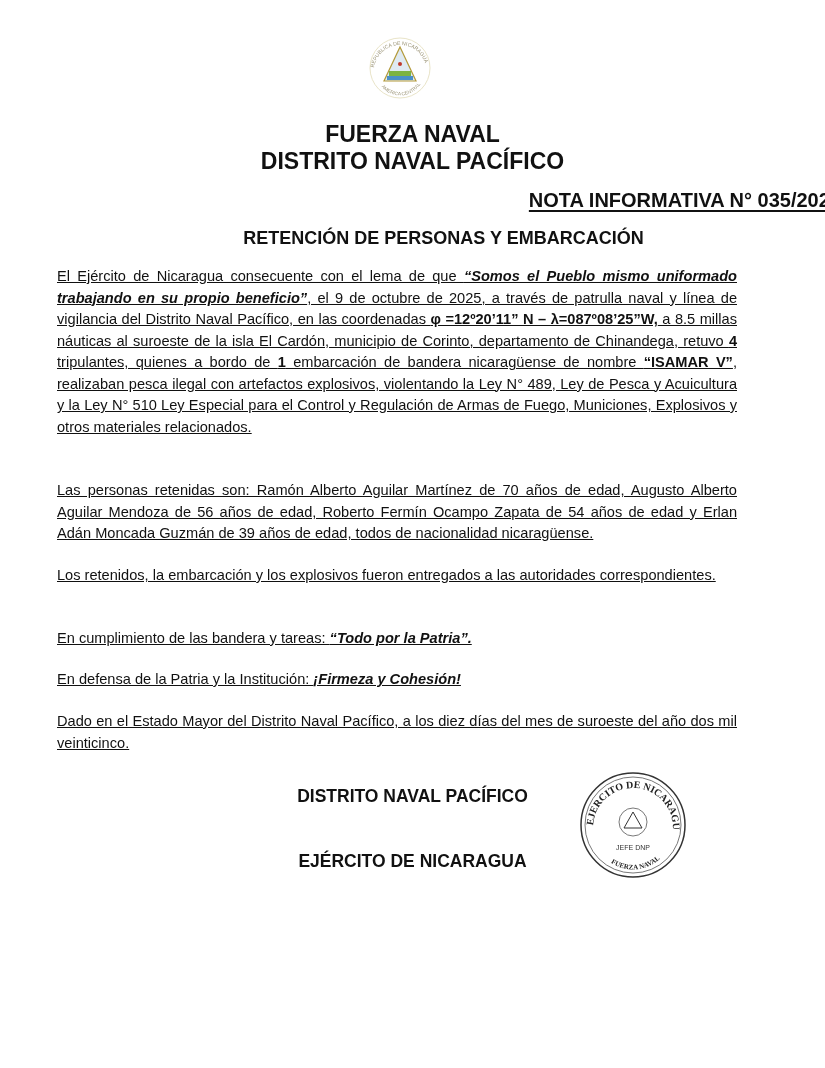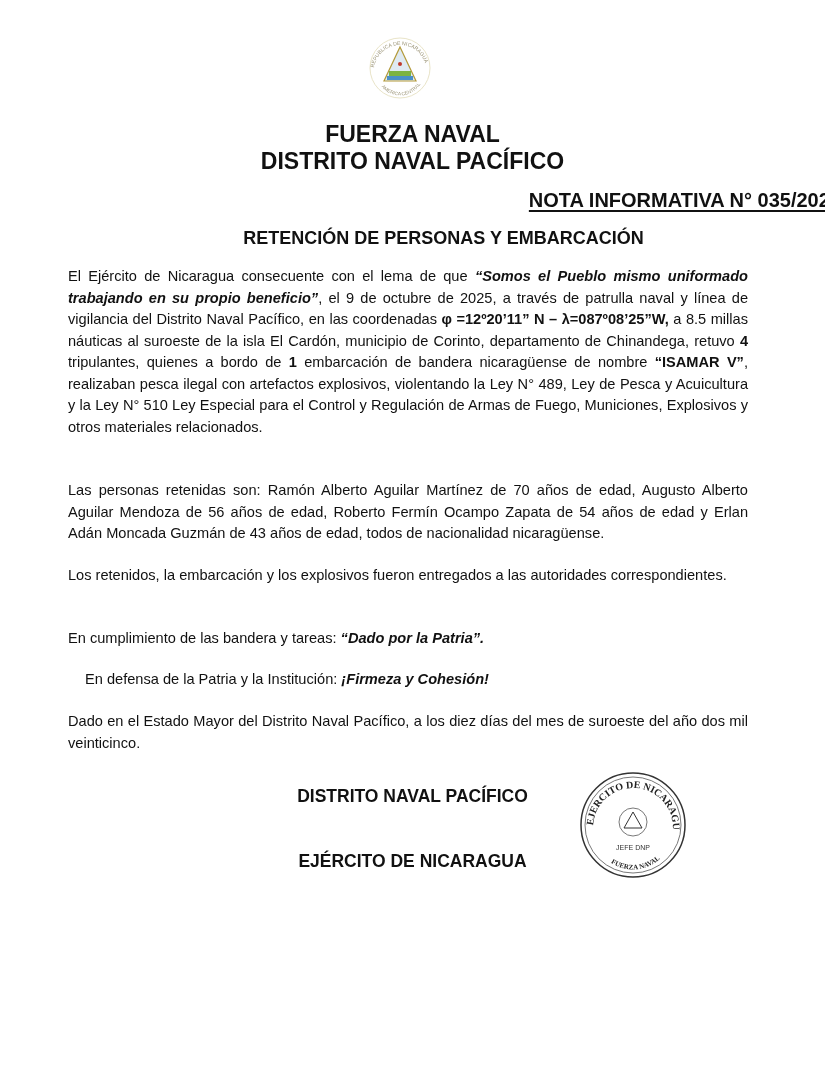--- a/index.html
+++ b/index.html
@@ -8,27 +8,27 @@
   .emblem { position:absolute; left:360px; top:33px; width:80px; height:70px; }
   .h1 { position:absolute; left:0; width:825px; text-align:center; font-weight:bold;
         font-size:23px; line-height:28px; letter-spacing:0px; }
   .h1.l1 { top:120px; }
   .h1.l2 { top:147px; }
   .nota { position:absolute; top:189px; left:16px; width:825px; text-align:right;
           font-weight:bold; font-size:20px; }
   .nota span { text-decoration:underline; text-underline-offset:3px; }
   .ret { position:absolute; top:228px; left:0; width:825px; text-align:center;
          font-weight:bold; font-size:18px;padding-left:31px; }
-  .body { position:absolute; left:68px; width:680px; font-size:14.6px; line-height:21.5px;
-          text-align:justify; }
+  .body { position:absolute; left:57px; width:680px; font-size:14.6px; line-height:21.5px;
+          text-align:justify;text-decoration:underline; }
   .p1 { top:266px; }
   .p2 { top:480px; }
   .p3 { top:565px; }
   .p4 { top:628px; }
-  .p5 { top:669px;margin-left:17px; }
+  .p5 { top:669px; }
   .p6 { top:711px; }
   .bi { font-weight:bold; font-style:italic; }
   .b { font-weight:bold; }
   .sig { position:absolute; left:240px; width:345px; text-align:center; font-weight:bold;
          font-size:17.5px; line-height:23px; }
   .sig.s1 { top:785px; }
   .sig.s2 { top:850px; }
   .stamp { position:absolute; left:577px; top:770px; width:112px; height:110px; }
 </style>
 </head>
@@ -48,23 +48,23 @@
   </svg>
 </div>
 
 <div class="h1 l1">FUERZA NAVAL</div>
 <div class="h1 l2">DISTRITO NAVAL PACÍFICO</div>
 <div class="nota"><span>NOTA INFORMATIVA N° 035/2025</span></div>
 <div class="ret">RETENCIÓN DE PERSONAS Y EMBARCACIÓN</div>
 
 <div class="body p1"><span>El Ejército de Nicaragua consecuente con el lema de que </span><span class="bi">“Somos el Pueblo mismo uniformado trabajando en su propio beneficio”</span><span>, el 9 de octubre de 2025, a través de patrulla naval y línea de vigilancia del Distrito Naval Pacífico, en las coordenadas </span><span class="b">φ =12º20’11” N – λ=087º08’25”W,</span><span> a 8.5 millas náuticas al suroeste de la isla El Cardón, municipio de Corinto, departamento de Chinandega, retuvo </span><span class="b">4</span><span> tripulantes, quienes a bordo de </span><span class="b">1</span><span> embarcación de bandera nicaragüense de nombre </span><span class="b">“ISAMAR V”</span><span>, realizaban pesca ilegal con artefactos explosivos, violentando la Ley N° 489, Ley de Pesca y Acuicultura y la Ley N° 510 Ley Especial para el Control y Regulación de Armas de Fuego, Municiones, Explosivos y otros materiales relacionados.</span></div>
 
-<div class="body p2">Las personas retenidas son: Ramón Alberto Aguilar Martínez de 70 años de edad, Augusto Alberto Aguilar Mendoza de 56 años de edad, Roberto Fermín Ocampo Zapata de 54 años de edad y Erlan Adán Moncada Guzmán de 43 años de edad, todos de nacionalidad nicaragüense.</div>
+<div class="body p2">Las personas retenidas son: Ramón Alberto Aguilar Martínez de 70 años de edad, Augusto Alberto Aguilar Mendoza de 56 años de edad, Roberto Fermín Ocampo Zapata de 54 años de edad y Erlan Adán Moncada Guzmán de 39 años de edad, todos de nacionalidad nicaragüense.</div>
 <div class="body p3">Los retenidos, la embarcación y los explosivos fueron entregados a las autoridades correspondientes.</div>
-<div class="body p4"><span>En cumplimiento de las bandera y tareas: </span><span class="bi">“Dado por la Patria”.</span></div>
+<div class="body p4"><span>En cumplimiento de las bandera y tareas: </span><span class="bi">“Todo por la Patria”.</span></div>
 <div class="body p5"><span>En defensa de la Patria y la Institución: </span><span class="bi">¡Firmeza y Cohesión!</span></div>
 <div class="body p6">Dado en el Estado Mayor del Distrito Naval Pacífico, a los diez días del mes de suroeste del año dos mil veinticinco.</div>
 
 <div class="sig s1">DISTRITO NAVAL PACÍFICO</div>
 <div class="sig s2">EJÉRCITO DE NICARAGUA</div>
 
 <div class="stamp">
   <svg width="112" height="110" viewBox="0 0 112 110">
     <circle cx="56" cy="55" r="52" fill="none" stroke="#333" stroke-width="1.5"></circle>
     <circle cx="56" cy="55" r="48" fill="none" stroke="#555" stroke-width="0.8"></circle>

